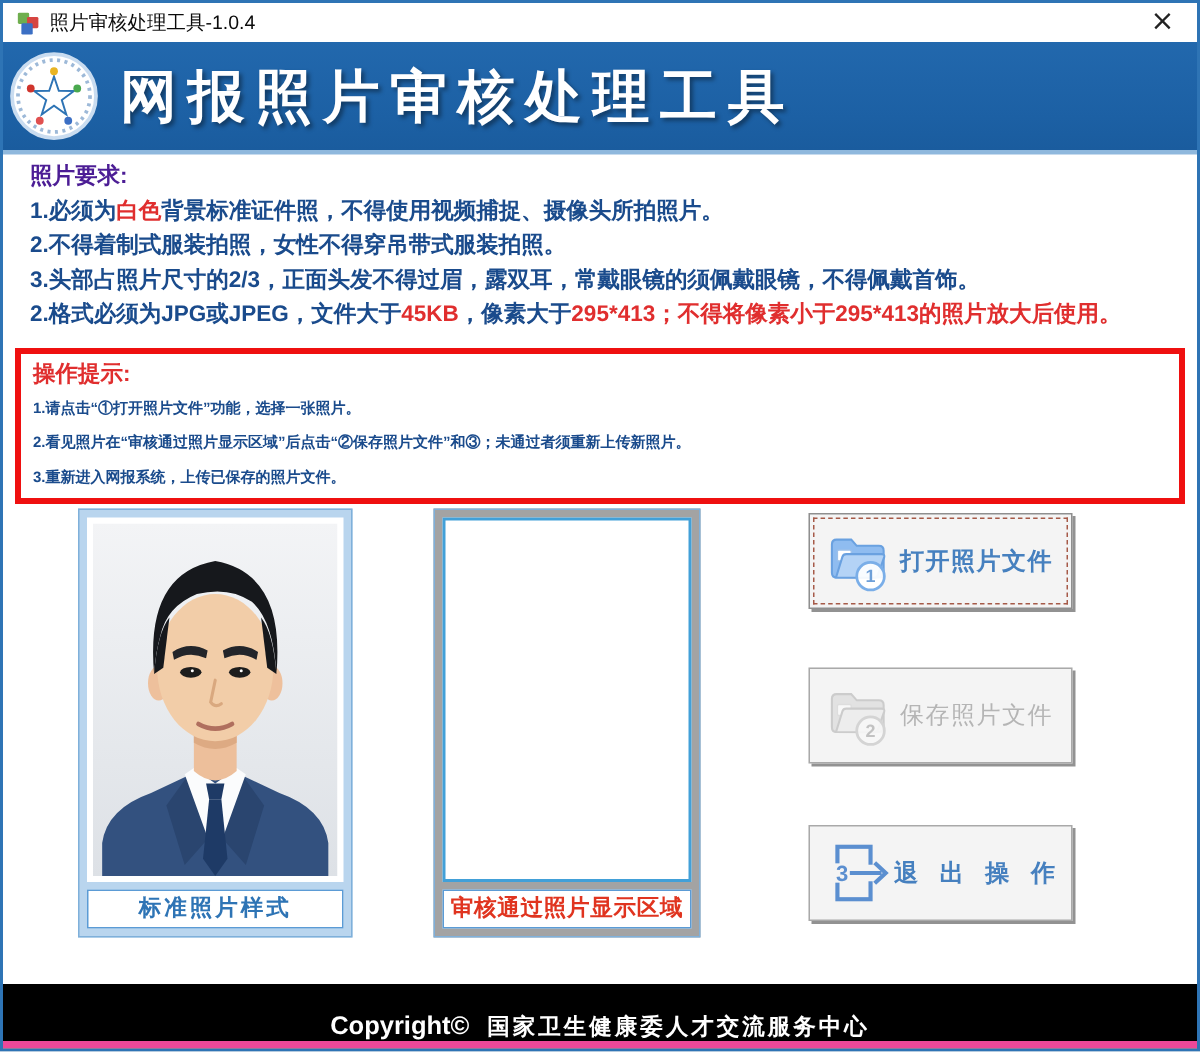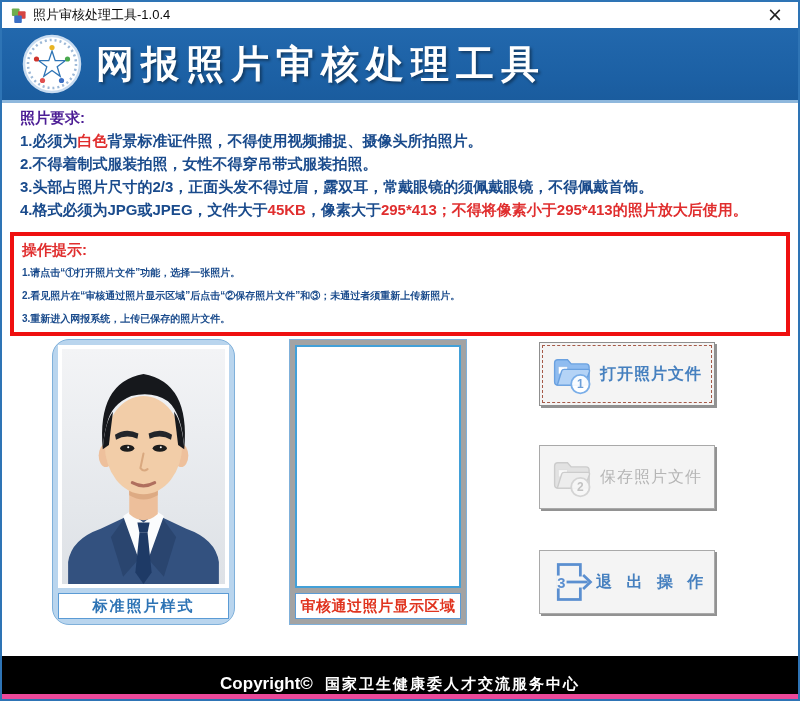--- a/index.html
+++ b/index.html
@@ -22,21 +22,21 @@
     margin-left:auto; width:34px; height:24px; text-align:center;
     font-size:19px; line-height:23px; color:#222; cursor:pointer;
     font-family:"DejaVu Sans", sans-serif;
   }
 
   
   .app-header {
     position:absolute; top:26px; left:0; right:0; height:75px;
     background:linear-gradient(180deg,#2268ad 0%,#1c60a4 70%,#1a5c9e 100%);
     border-bottom:3px solid #8fb8dd;
-    display:flex; align-items:center; padding-left:20px;
+    display:flex; align-items:center; padding-left:4px;
   }
   .logo { width:60px; height:60px; flex:none; }
   .app-header h1 {
     margin-left:14px; color:#ffffff; font-family:"DejaVu Serif", serif;
     font-size:38px; font-weight:bold; letter-spacing:7px; white-space:nowrap;
     text-shadow:2px 2px 3px rgba(0,0,0,.40);
   }
 
   
   .requirements { position:absolute; top:104px; left:18px; right:8px; }
@@ -51,21 +51,21 @@
   }
   .tips .tp-head { color:#e02e2e; font-size:15px; font-weight:bold; line-height:23px; }
   .tips p { color:#1a4b8c; font-size:10px; font-weight:bold; line-height:23px; white-space:nowrap; }
 
   
   .panel {
     position:absolute; top:337px; height:286px;
     background:#b9d5ee; border:1px solid #7fb0da; padding:5px;
     display:flex; flex-direction:column;
   }
-  .panel-sample { left:50px;  width:183px;border-radius:17px; }
+  .panel-sample { left:50px;  width:183px; }
   .panel-display{ left:287px; width:178px; background:#a3a3a3; }
   .photo-frame { flex:1; background:#ffffff; padding:4px; overflow:hidden; }
   .photo-frame svg { display:block; width:100%; height:100%; }
   .display-area { flex:1; background:#ffffff; border:2px solid #42a0d8; }
   .panel-label {
     margin-top:5px; height:26px; background:#ffffff; border:1px solid #5b9bd5;
     font-size:15px; font-weight:bold; text-align:center; line-height:24px;
     letter-spacing:2px; color:#2e74b5; white-space:nowrap; overflow:hidden;
   }
   .panel-label.red { color:#e0341f; letter-spacing:0.5px; }
@@ -138,21 +138,21 @@
       <circle cx="14.5" cy="25" r="2.6" fill="#d0342c"></circle>
     </svg>
     <h1>网报照片审核处理工具</h1>
   </div>
 
   <div class="requirements">
     <div class="rq-head">照片要求:</div>
     <p><span>1.必须为</span><span class="red-em">白色</span><span>背景标准证件照，不得使用视频捕捉、摄像头所拍照片。</span></p>
     <p>2.不得着制式服装拍照，女性不得穿吊带式服装拍照。</p>
     <p>3.头部占照片尺寸的2/3，正面头发不得过眉，露双耳，常戴眼镜的须佩戴眼镜，不得佩戴首饰。</p>
-    <p><span>4.格式必须为JPG或JPEG，文件大于</span><span class="red-em">45KB</span><span>，像素大于</span><span class="red-em">295*413</span><span class="red-em">；不得将像素小于295*413的照片放大后使用。</span></p>
+    <p><span>2.格式必须为JPG或JPEG，文件大于</span><span class="red-em">45KB</span><span>，像素大于</span><span class="red-em">295*413</span><span class="red-em">；不得将像素小于295*413的照片放大后使用。</span></p>
   </div>
 
   <div class="tips">
     <div class="tp-head">操作提示:</div>
     <p>1.请点击“①打开照片文件”功能，选择一张照片。</p>
     <p>2.看见照片在“审核通过照片显示区域”后点击“②保存照片文件”和③；未通过者须重新上传新照片。</p>
     <p>3.重新进入网报系统，上传已保存的照片文件。</p>
   </div>
 
   <div class="panel panel-sample">

